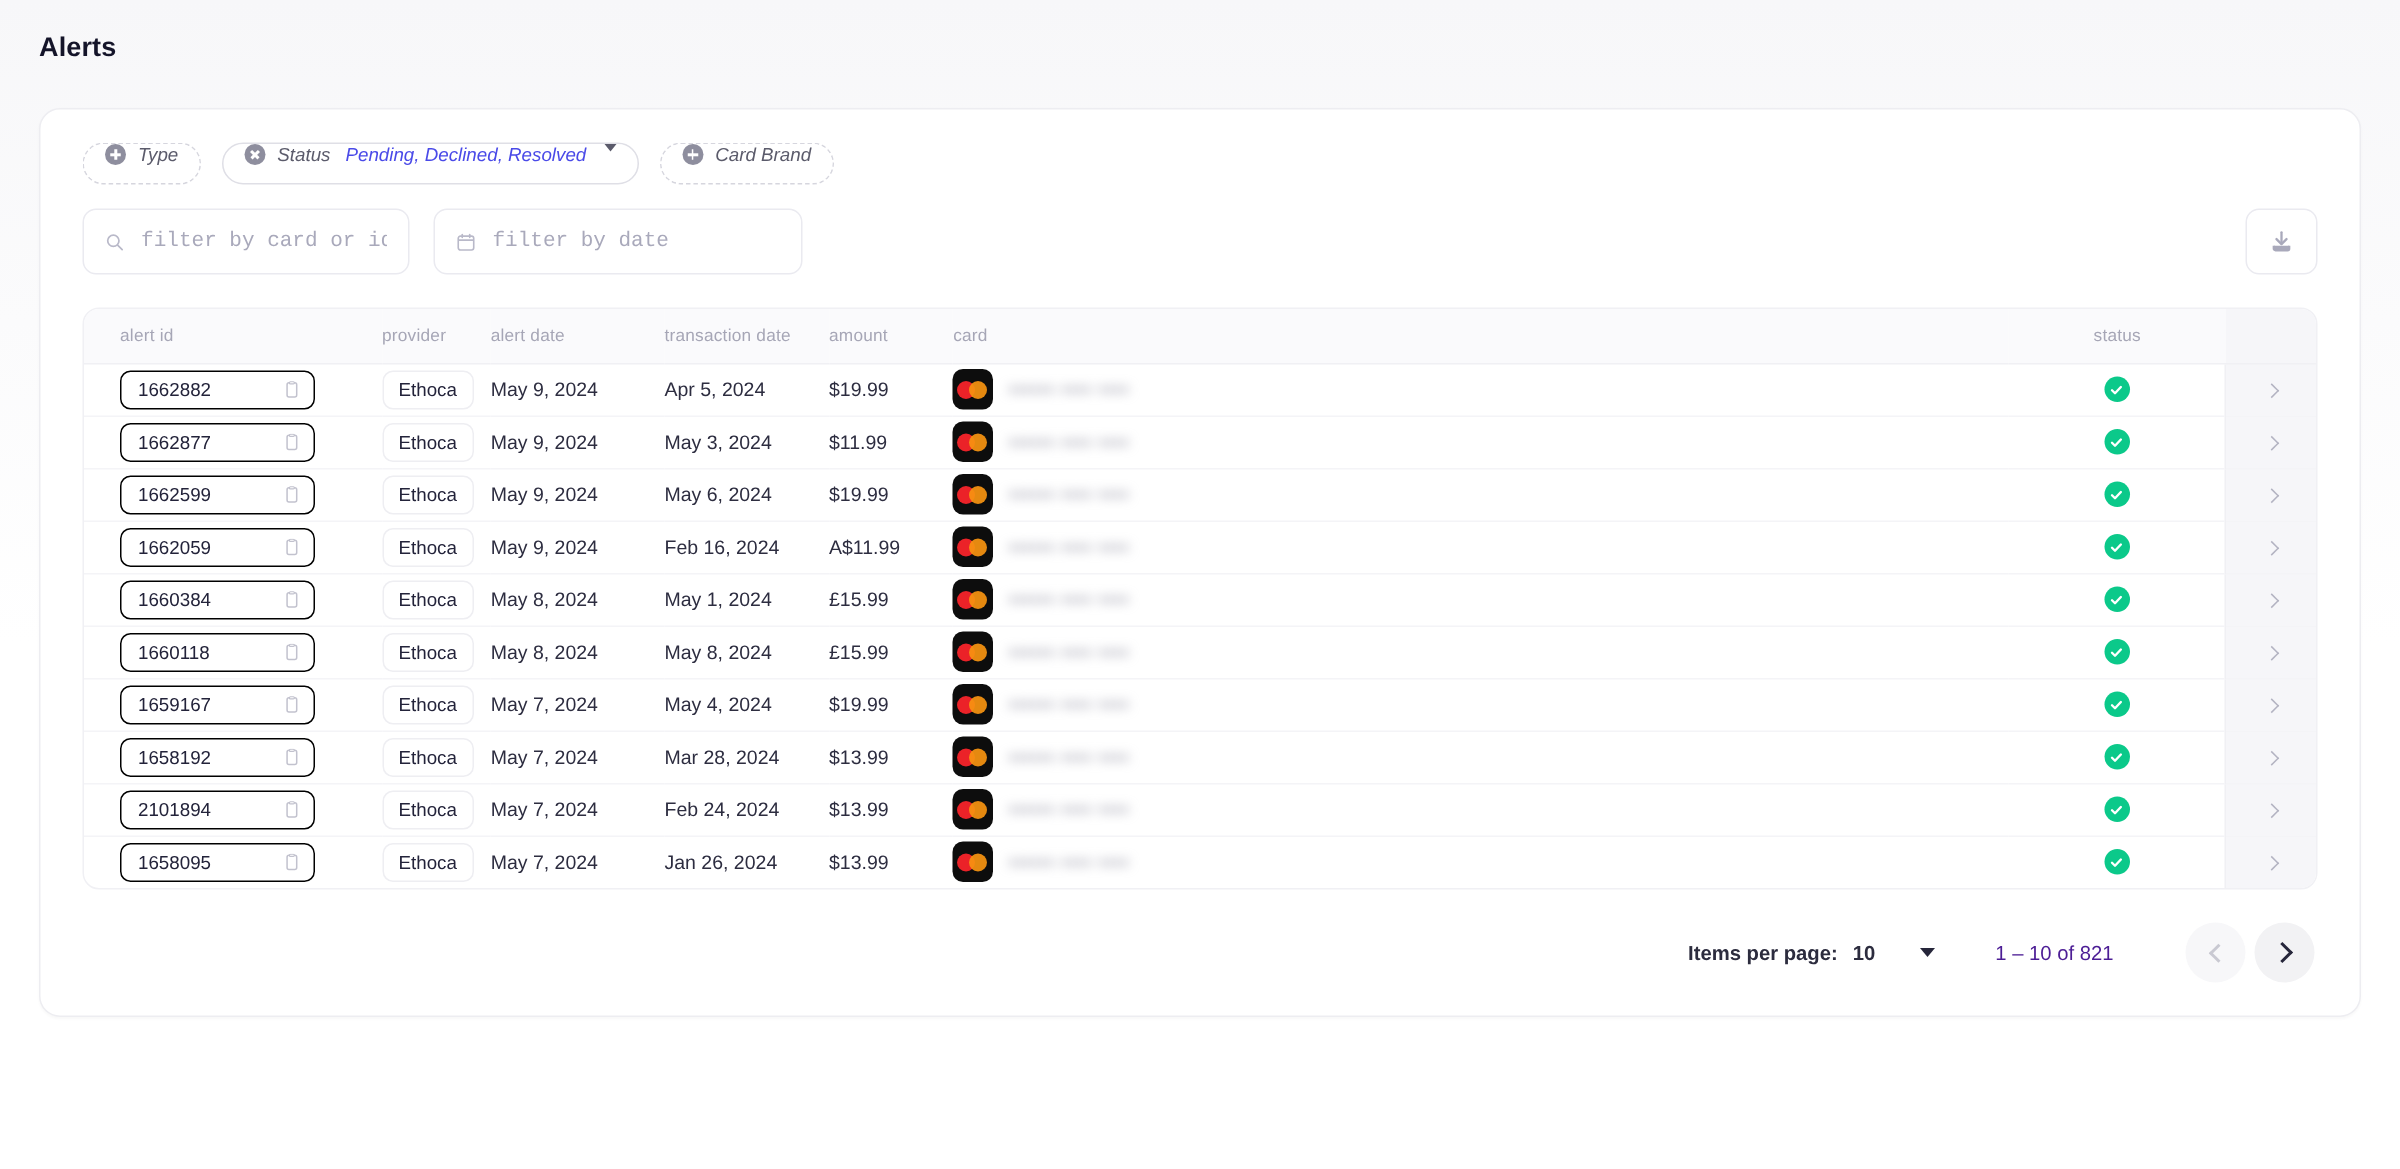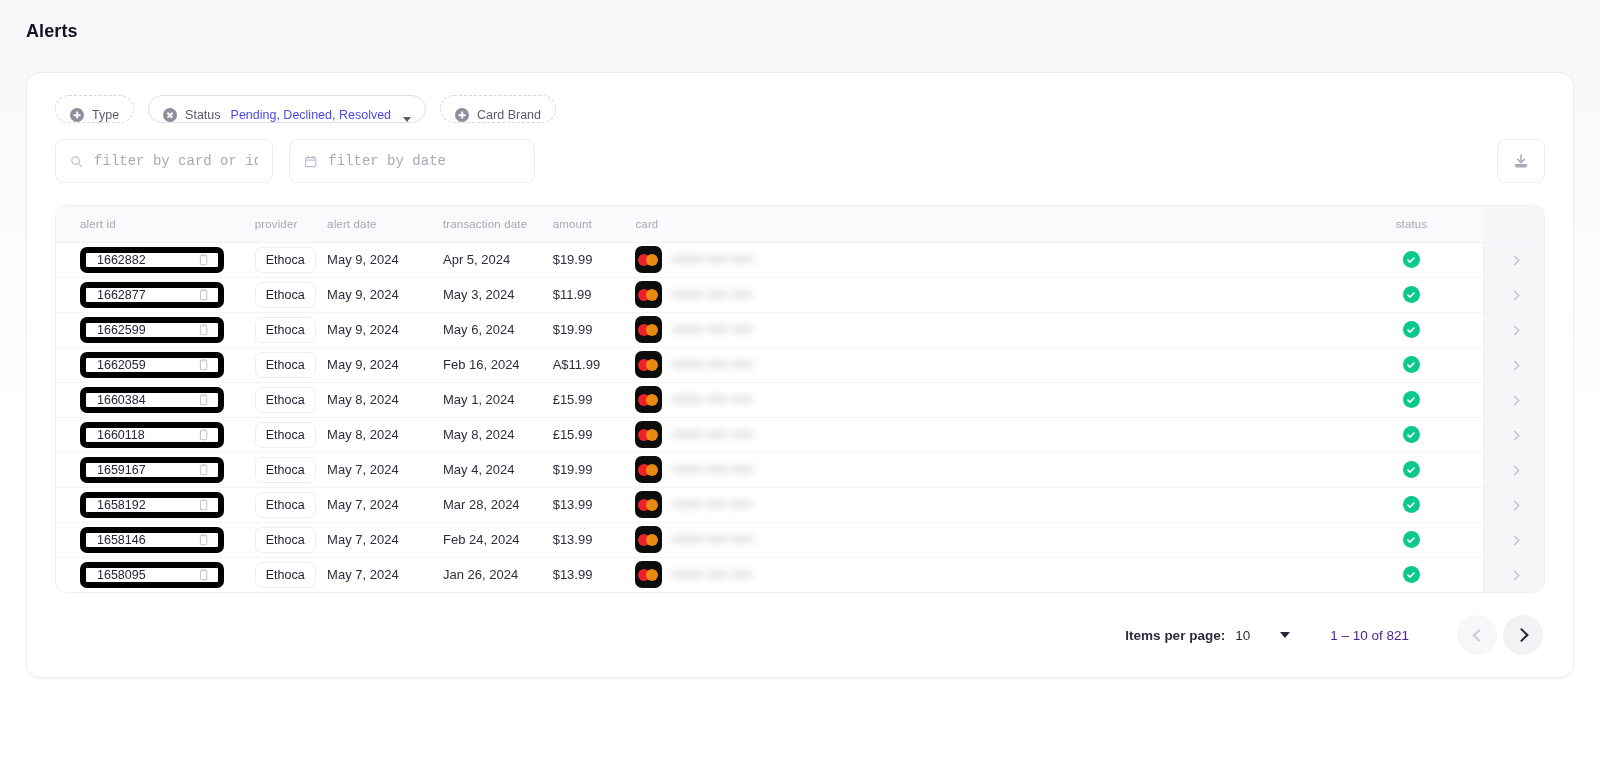--- a/index.html
+++ b/index.html
@@ -43,30 +43,31 @@
   
   .chip-row {
     display: flex;
     align-items: center;
     gap: 14px;
     margin-bottom: 16px;
   }
 
   .chip {
     display: inline-flex;
-    align-items: flex-end;
+    align-items: flex-start;
     gap: 8px;
     height: 28px;
     padding: 0 14px;
     border-radius: 999px;
     font-size: 12.5px;
     color: #5b5b6b;
     background: #fff;
     cursor: pointer;
     white-space: nowrap;
+    font-style: italic;
   }
   .chip.dashed { border: 1px dashed #d6d6de; }
   .chip.solid  { border: 1px solid #dfdfe6; }
 
   .chip-icon {
     width: 14px; height: 14px;
     border-radius: 50%;
     background: #8e8e9e;
     position: relative;
     flex: 0 0 auto;
@@ -169,23 +170,23 @@
     font-size: 13px;
     color: #2d2d40;
     vertical-align: middle;
   }
   td.c-alertid { padding-left: 24px; }
 
   .id-pill {
     display: inline-flex;
     align-items: center;
     justify-content: space-between;
-    width: 144px;
+    width: 130px;
     height: 26px;
-    border: 6px solid #000000;
+    border: 1px solid #000000;
     border-radius: 7px;
     padding: 0 9px 0 11px;
     font-size: 12.5px;
     color: #23233a;
     background: #fff;
     cursor: pointer;
   }
   .provider-pill {
     display: inline-flex;
     align-items: center;
@@ -256,21 +257,21 @@
     display: flex;
     align-items: center;
     justify-content: flex-end;
     gap: 0;
     margin-top: 22px;
     padding-right: 2px;
     font-size: 13.5px;
     color: #2c2c3e;
   }
   .pager-label { margin-right: 10px; font-weight: bold; }
-  .pager-size  { margin-right: 30px; font-weight: normal; }
+  .pager-size  { margin-right: 30px; font-weight: bold; }
   .pager-caret {
     width: 0; height: 0;
     border-left: 5.5px solid transparent;
     border-right: 5.5px solid transparent;
     border-top: 6px solid #26263a;
     margin-right: 40px;
     cursor: pointer;
   }
   .pager-range { margin-right: 42px; color:#4c1d95; }
   .pg-btn {
@@ -558,21 +559,21 @@
               </td>
               <td class="c-status"><span class="status-dot" style="background:#0bc98a">
                   <svg width="10" height="10" viewBox="0 0 12 12">
                     <polyline points="2.4,6.2 4.8,8.6 9.5,3.6" fill="none" stroke="#ffffff" stroke-width="1.9" stroke-linecap="round" stroke-linejoin="round"></polyline>
                   </svg>
                 </span></td>
               <td class="c-chev"><span class="chev"></span></td>
             </tr>
             <tr>
               <td class="c-alertid"><span class="id-pill">
-                  <span>1658146</span>
+                  <span>2101894</span>
                   <svg width="11" height="12" viewBox="0 0 12 13">
                     <rect x="2.6" y="1.2" width="7" height="10.4" rx="1.4" fill="none" stroke="#c2c2ce" stroke-width="1.1"></rect>
                     <rect x="4.3" y="0.5" width="3.6" height="1.6" rx="0.7" fill="#fff" stroke="#c2c2ce" stroke-width="0.9"></rect>
                   </svg>
                 </span></td>
               <td class="c-provider"><span class="provider-pill">Ethoca</span></td>
               <td class="c-alertdt">May 7, 2024</td>
               <td class="c-txndt">Feb 24, 2024</td>
               <td class="c-amount">$13.99</td>
               <td class="c-card">

